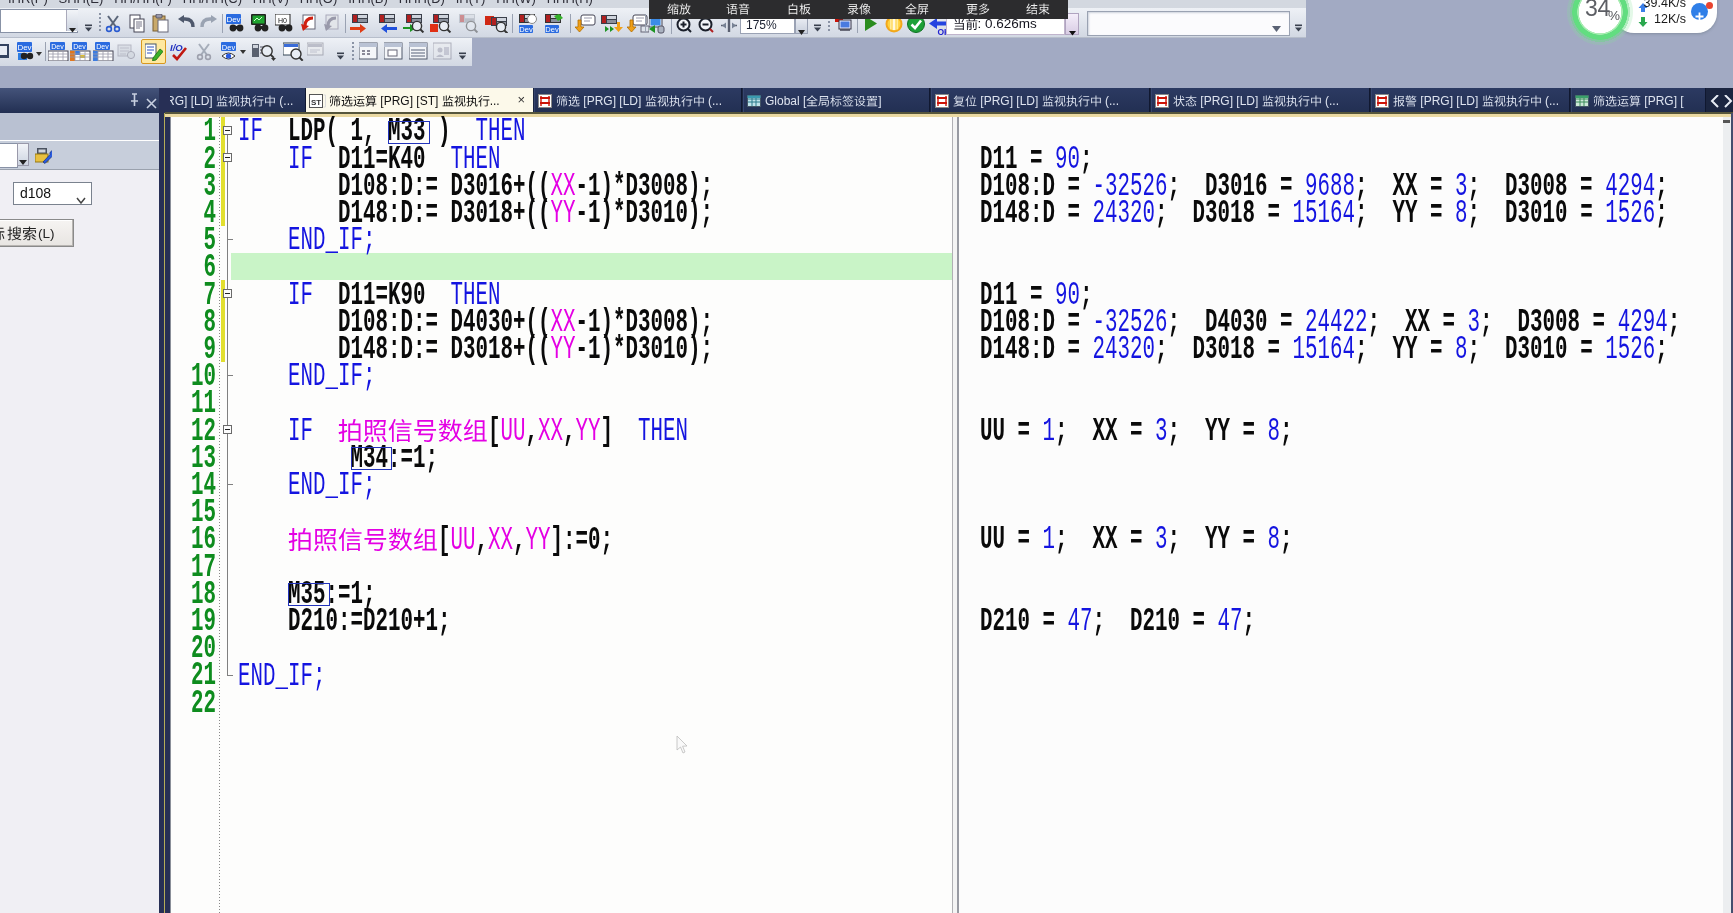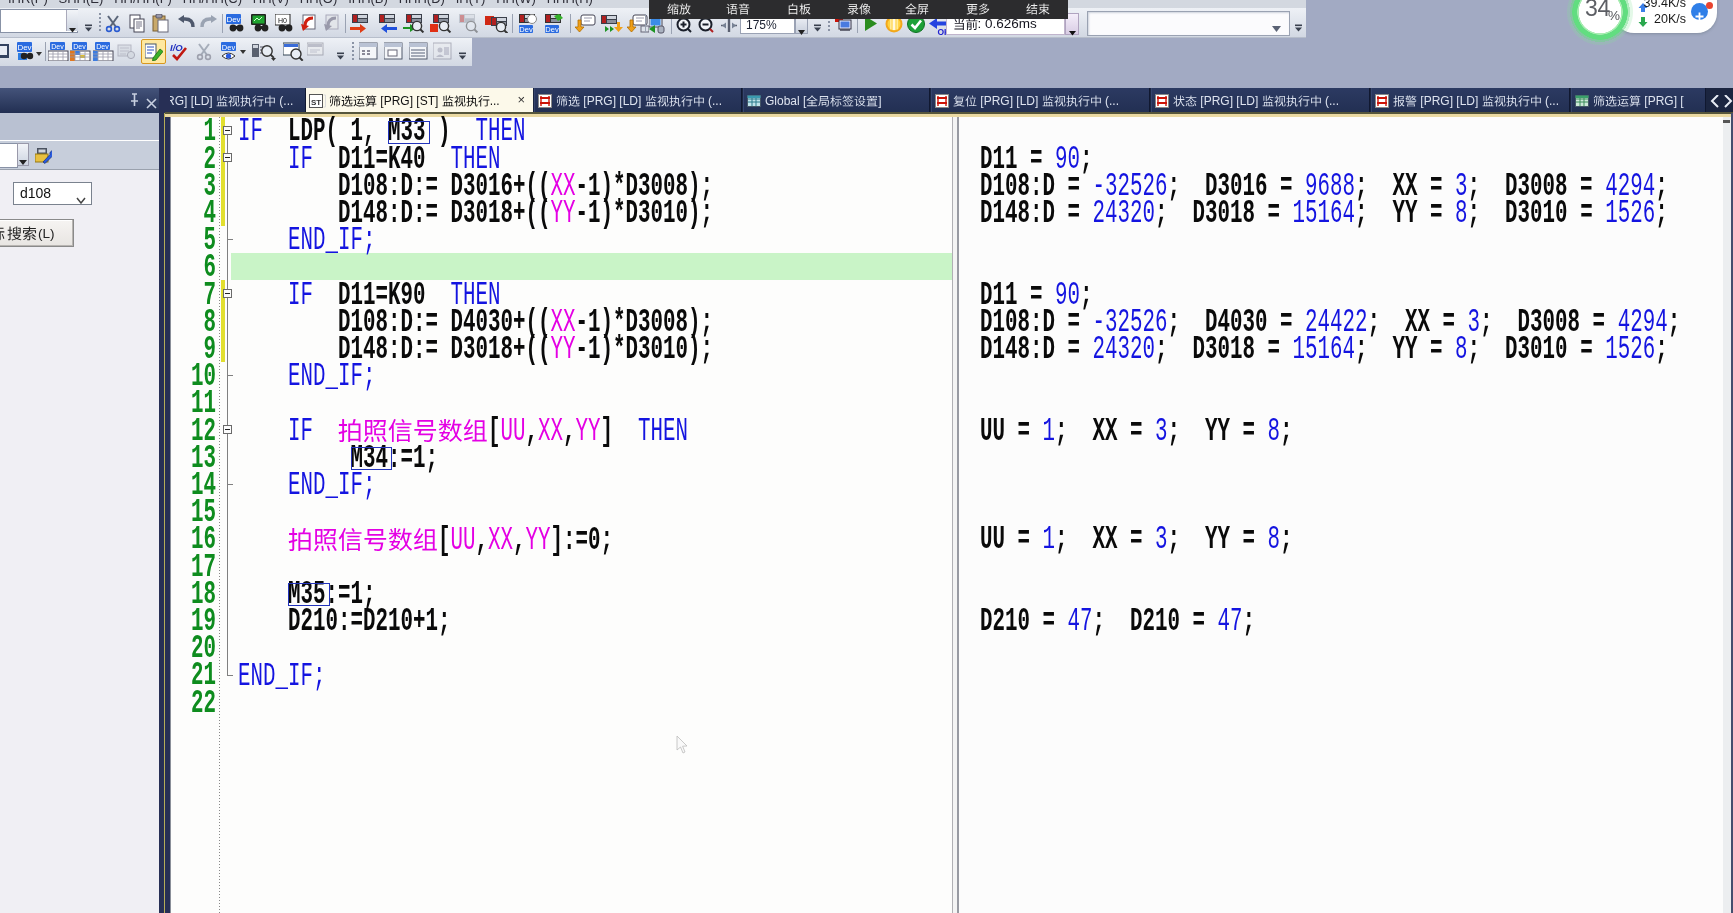--- a/index.html
+++ b/index.html
@@ -556,21 +556,21 @@
 <div style="position:absolute;left:1566px;top:-22px;width:68px;height:68px;border-radius:50%;background:radial-gradient(circle,#fff 0 21px,#a8ecb2 21.5px 22.5px,#62dd80 23px 27.5px,rgba(110,220,135,.55) 28px 30px,rgba(130,225,150,.22) 30px 32.5px,rgba(0,0,0,0) 33.5px);"></div>
 <div style="position:absolute;left:1585px;top:-5px;width:40px;height:30px;font:23px Liberation Sans,sans-serif;letter-spacing:-0.3px;color:#5c5e64;">34</div>
 <div style="position:absolute;left:1608px;top:8px;width:14px;height:14px;font:13.5px Liberation Sans,sans-serif;color:#55565a;">%</div>
 <div style="position:absolute;left:1638px;top:-2px;width:10px;height:9px;"><svg width="10" height="9" viewBox="0 0 10 9">
       <path d="M5 0 L9.5 5 L7 5 L7 9 L3 9 L3 5 L0.5 5 Z" fill="#3b7fe8"></path>
     </svg></div>
 <div style="position:absolute;left:1640px;top:-4px;width:46px;height:14px;font:12.5px Liberation Sans,sans-serif;color:#1a1a1a;text-align:right;">39.4K/s</div>
 <div style="position:absolute;left:1638px;top:13px;width:10px;height:10px;"><svg width="10" height="10" viewBox="0 0 10 10">
       <path d="M5 10 L9.5 5 L7 5 L7 0 L3 0 L3 5 L0.5 5 Z" fill="#2aa84e"></path>
     </svg></div>
-<div style="position:absolute;left:1640px;top:12px;width:46px;height:14px;font:12.5px Liberation Sans,sans-serif;color:#1a1a1a;text-align:right;">20K/s</div>
+<div style="position:absolute;left:1640px;top:12px;width:46px;height:14px;font:12.5px Liberation Sans,sans-serif;color:#1a1a1a;text-align:right;">12K/s</div>
 <div style="position:absolute;left:1691px;top:3px;width:17px;height:17px;border-radius:50%;background:#2f7fe8;"></div>
 <div style="position:absolute;left:1695px;top:6.5px;width:9px;height:9px;"><svg width="9" height="9" viewBox="0 0 9 9">
       <path d="M3.6 0.5 h1.8 v3.1 H8.5 v1.8 H5.4 V8.5 h-1.8 V5.4 H0.5 v-1.8 h3.1 Z" fill="#fff"></path>
     </svg></div>
 <div style="position:absolute;left:1706px;top:1.5px;width:7px;height:7px;border-radius:50%;background:#e8432f;"></div>
 <div style="position:absolute;left:0;top:88px;width:1733px;height:25px;background:#1b2540;"></div>
 <div style="position:absolute;left:0;top:88px;width:160px;height:25px;background:linear-gradient(#44537a,#222f52);"></div>
 <div style="position:absolute;left:128px;top:93px;width:12px;height:15px;"><svg width="12" height="15" viewBox="0 0 12 15">
       <g stroke="#c8d0e0" stroke-width="1.6" fill="none">
         <path d="M4 1 h5 M6.5 1 v7 M3 8 h7 M6.5 8 v5"></path>

